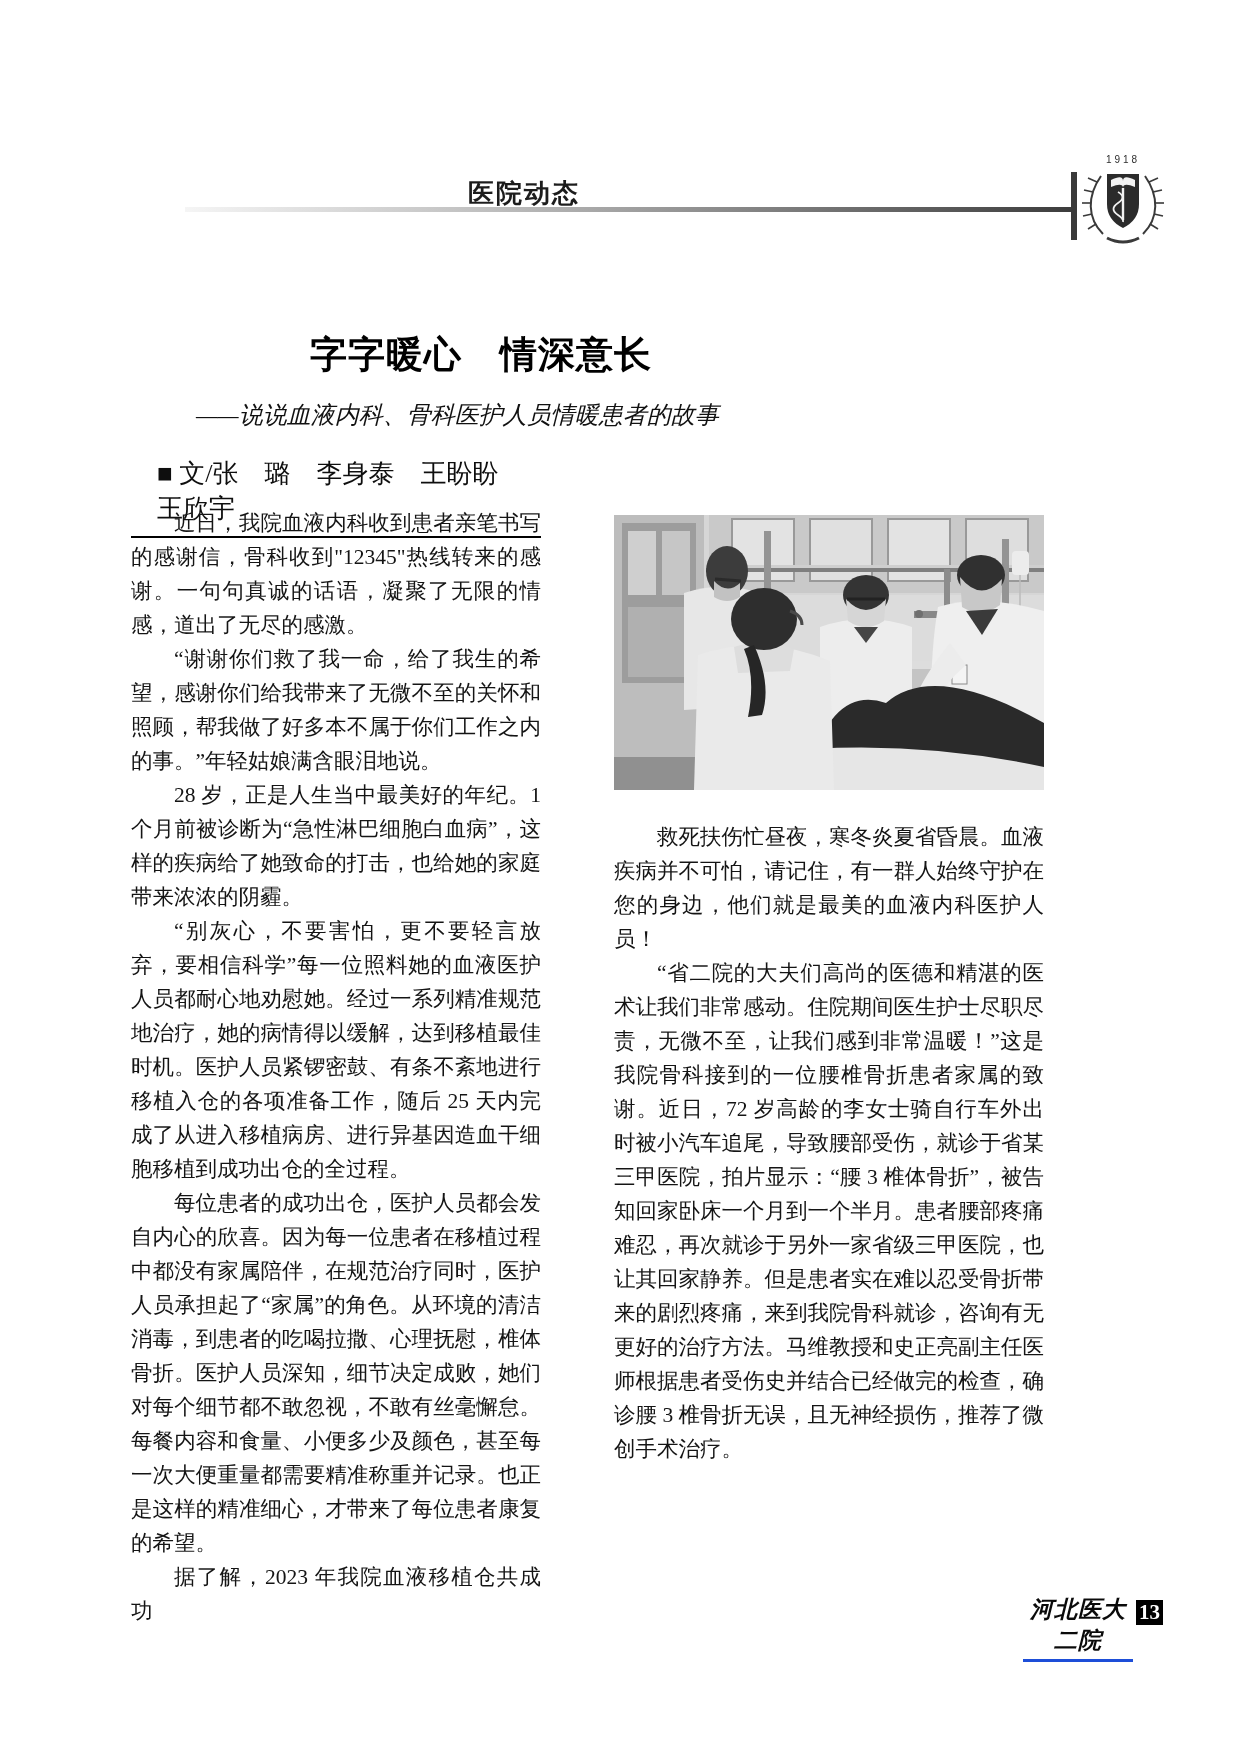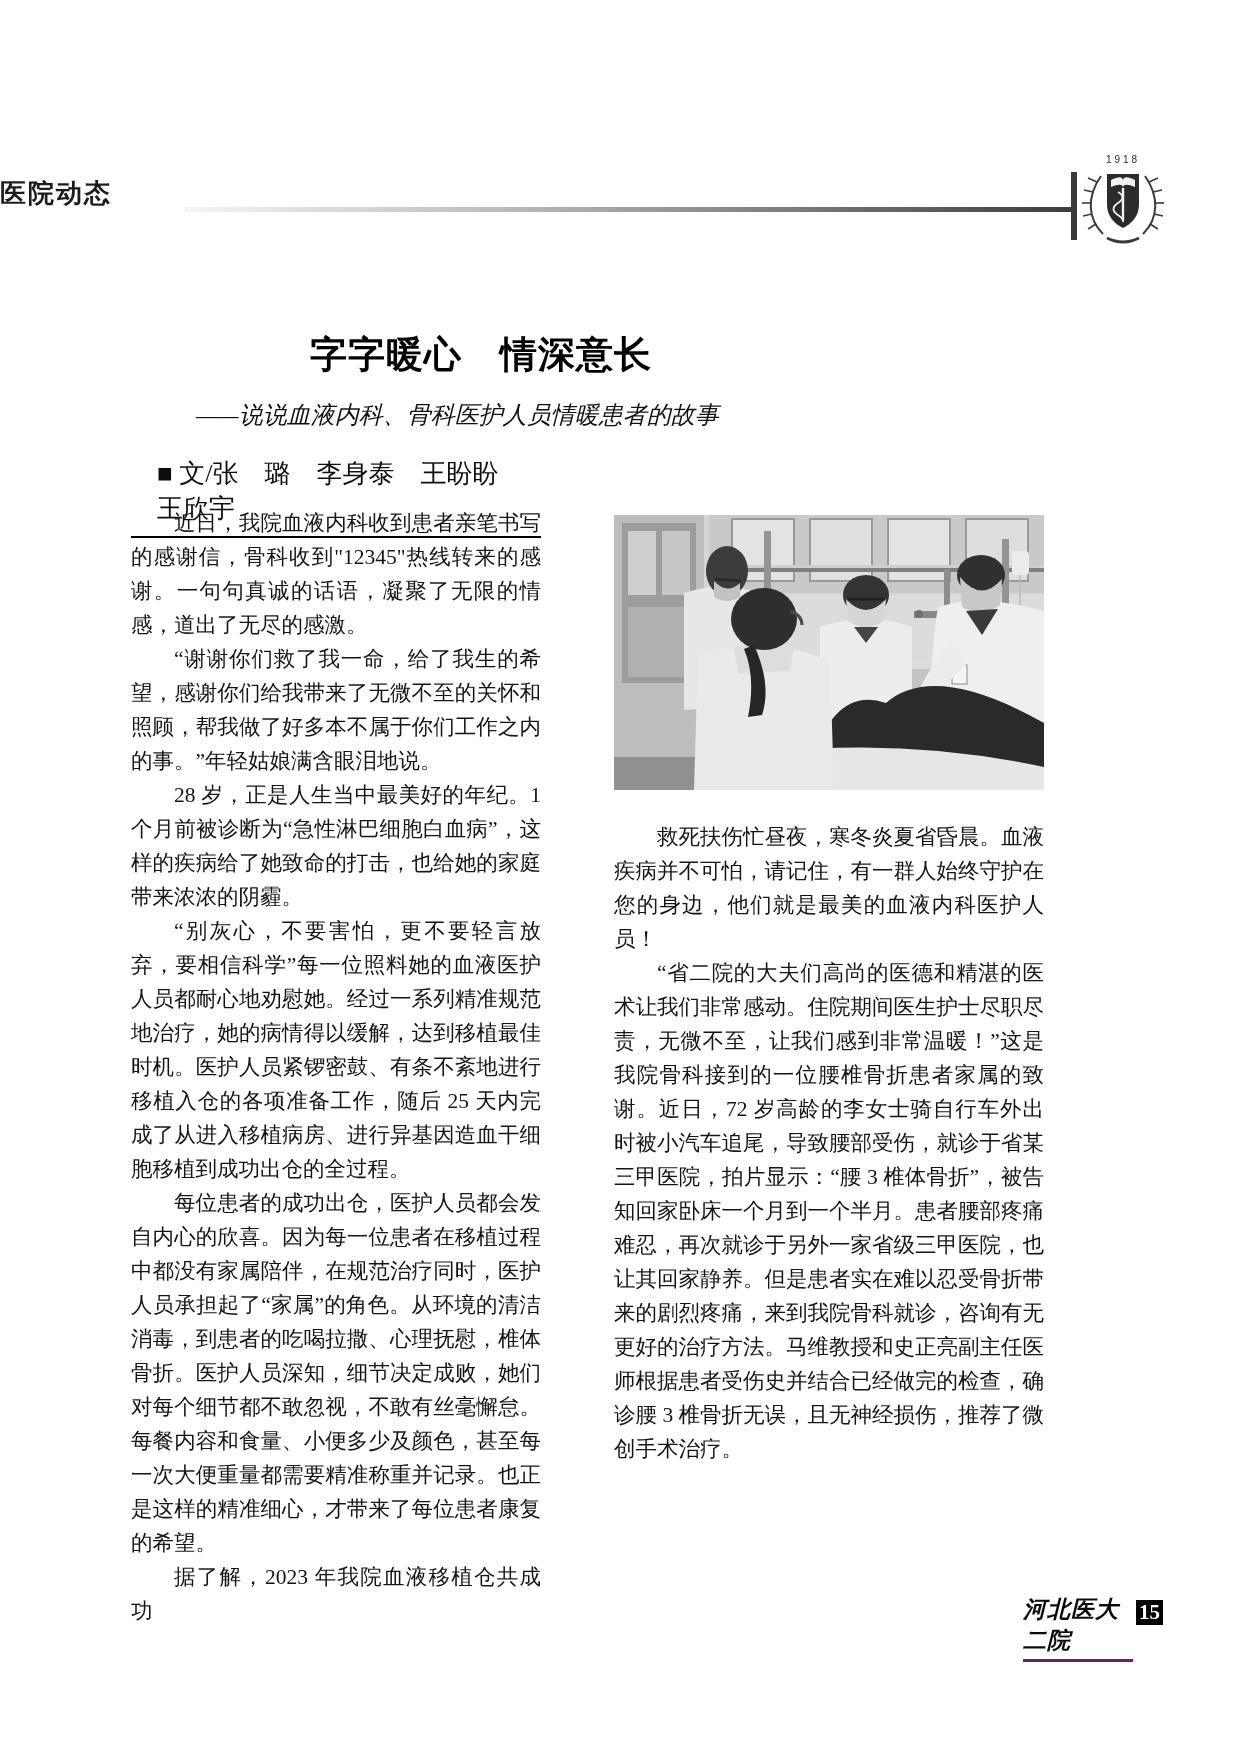--- a/index.html
+++ b/index.html
@@ -3,21 +3,21 @@
 <meta charset="utf-8">
 <style>
   html,body { margin:0; padding:0; background:#8a8a8a; }
   .page {
     position:relative; width:1241px; height:1754px; margin:0 auto;
     background:#ffffff; overflow:hidden;
     font-family:"Liberation Serif","DejaVu Serif",serif; color:#161616;
   }
   
   .header-label {
-    position:absolute; top:176px; left:0; width:1048px; text-align:left;
+    position:absolute; top:176px; left:0; width:1048px; text-align:center;
     font-family:"Liberation Sans","DejaVu Sans",sans-serif;
     font-weight:bold; font-size:26px; letter-spacing:2px; color:#1c1c1c;
   }
   .header-rule {
     position:absolute; top:207px; left:185px; width:889px; height:5px;
     background:linear-gradient(to right,#f5f5f5,#bdbdbd 35%,#6e6e6e 75%,#3c3c3c);
   }
   .header-vbar {
     position:absolute; top:172px; left:1071px; width:6px; height:68px; background:#3a3a3a;
   }
@@ -41,23 +41,23 @@
   .col-left  { top:506px; left:131px; width:410px; }
   .col-right { top:515px; left:614px; width:430px; }
   .col p {
     margin:0; font-size:21.5px; line-height:34px; text-align:justify;
     text-indent:2em; color:#141414;
   }
   .col p.no-indent { text-indent:0; }
   .photo { display:block; width:430px; height:275px; margin:0 0 30px 0; }
   
   .footer-brand {
-    position:absolute; top:1594px; left:1023px; width:110px; 
+    position:absolute; top:1594px; left:1023px; width:110px; text-align:center;
     font-size:23px; font-weight:bold; font-style:italic; letter-spacing:1px;
-    border-bottom:3px solid #701a75; padding-bottom:3px; color:#0a0a0a;
+    border-bottom:3px solid #1d4ed8; padding-bottom:3px; color:#0a0a0a;
   }
   .footer-page {
     position:absolute; top:1600px; left:1136px; width:27px; height:25px;
     background:#000; color:#fff; text-align:center;
     font-size:21px; font-weight:bold; line-height:25px;
   }
 </style>
 </head>
 <body>
 
@@ -171,15 +171,15 @@
       <path d="M120,132 Q150,122 180,134 L176,156 L124,158 Z" fill="#dddddd"></path>
       <ellipse cx="150" cy="104" rx="33" ry="31" fill="#2e2e2e"></ellipse>
       <path d="M140,130 q18,40 8,70 l-14,2 q8,-40 -4,-68 Z" fill="#262626"></path>
       <path d="M176,96 q12,4 12,14" stroke="#4a4a4a" stroke-width="3" fill="none"></path>
     </svg>
     <p>救死扶伤忙昼夜，寒冬炎夏省昏晨。血液疾病并不可怕，请记住，有一群人始终守护在您的身边，他们就是最美的血液内科医护人员！</p>
     <p>“省二院的大夫们高尚的医德和精湛的医术让我们非常感动。住院期间医生护士尽职尽责，无微不至，让我们感到非常温暖！”这是我院骨科接到的一位腰椎骨折患者家属的致谢。近日，72 岁高龄的李女士骑自行车外出时被小汽车追尾，导致腰部受伤，就诊于省某三甲医院，拍片显示：“腰 3 椎体骨折”，被告知回家卧床一个月到一个半月。患者腰部疼痛难忍，再次就诊于另外一家省级三甲医院，也让其回家静养。但是患者实在难以忍受骨折带来的剧烈疼痛，来到我院骨科就诊，咨询有无更好的治疗方法。马维教授和史正亮副主任医师根据患者受伤史并结合已经做完的检查，确诊腰 3 椎骨折无误，且无神经损伤，推荐了微创手术治疗。</p>
   </div>
 
   <div class="footer-brand">河北医大二院</div>
-  <div class="footer-page">15</div>
+  <div class="footer-page">13</div>
 
 </div>
 
 </body></html>

